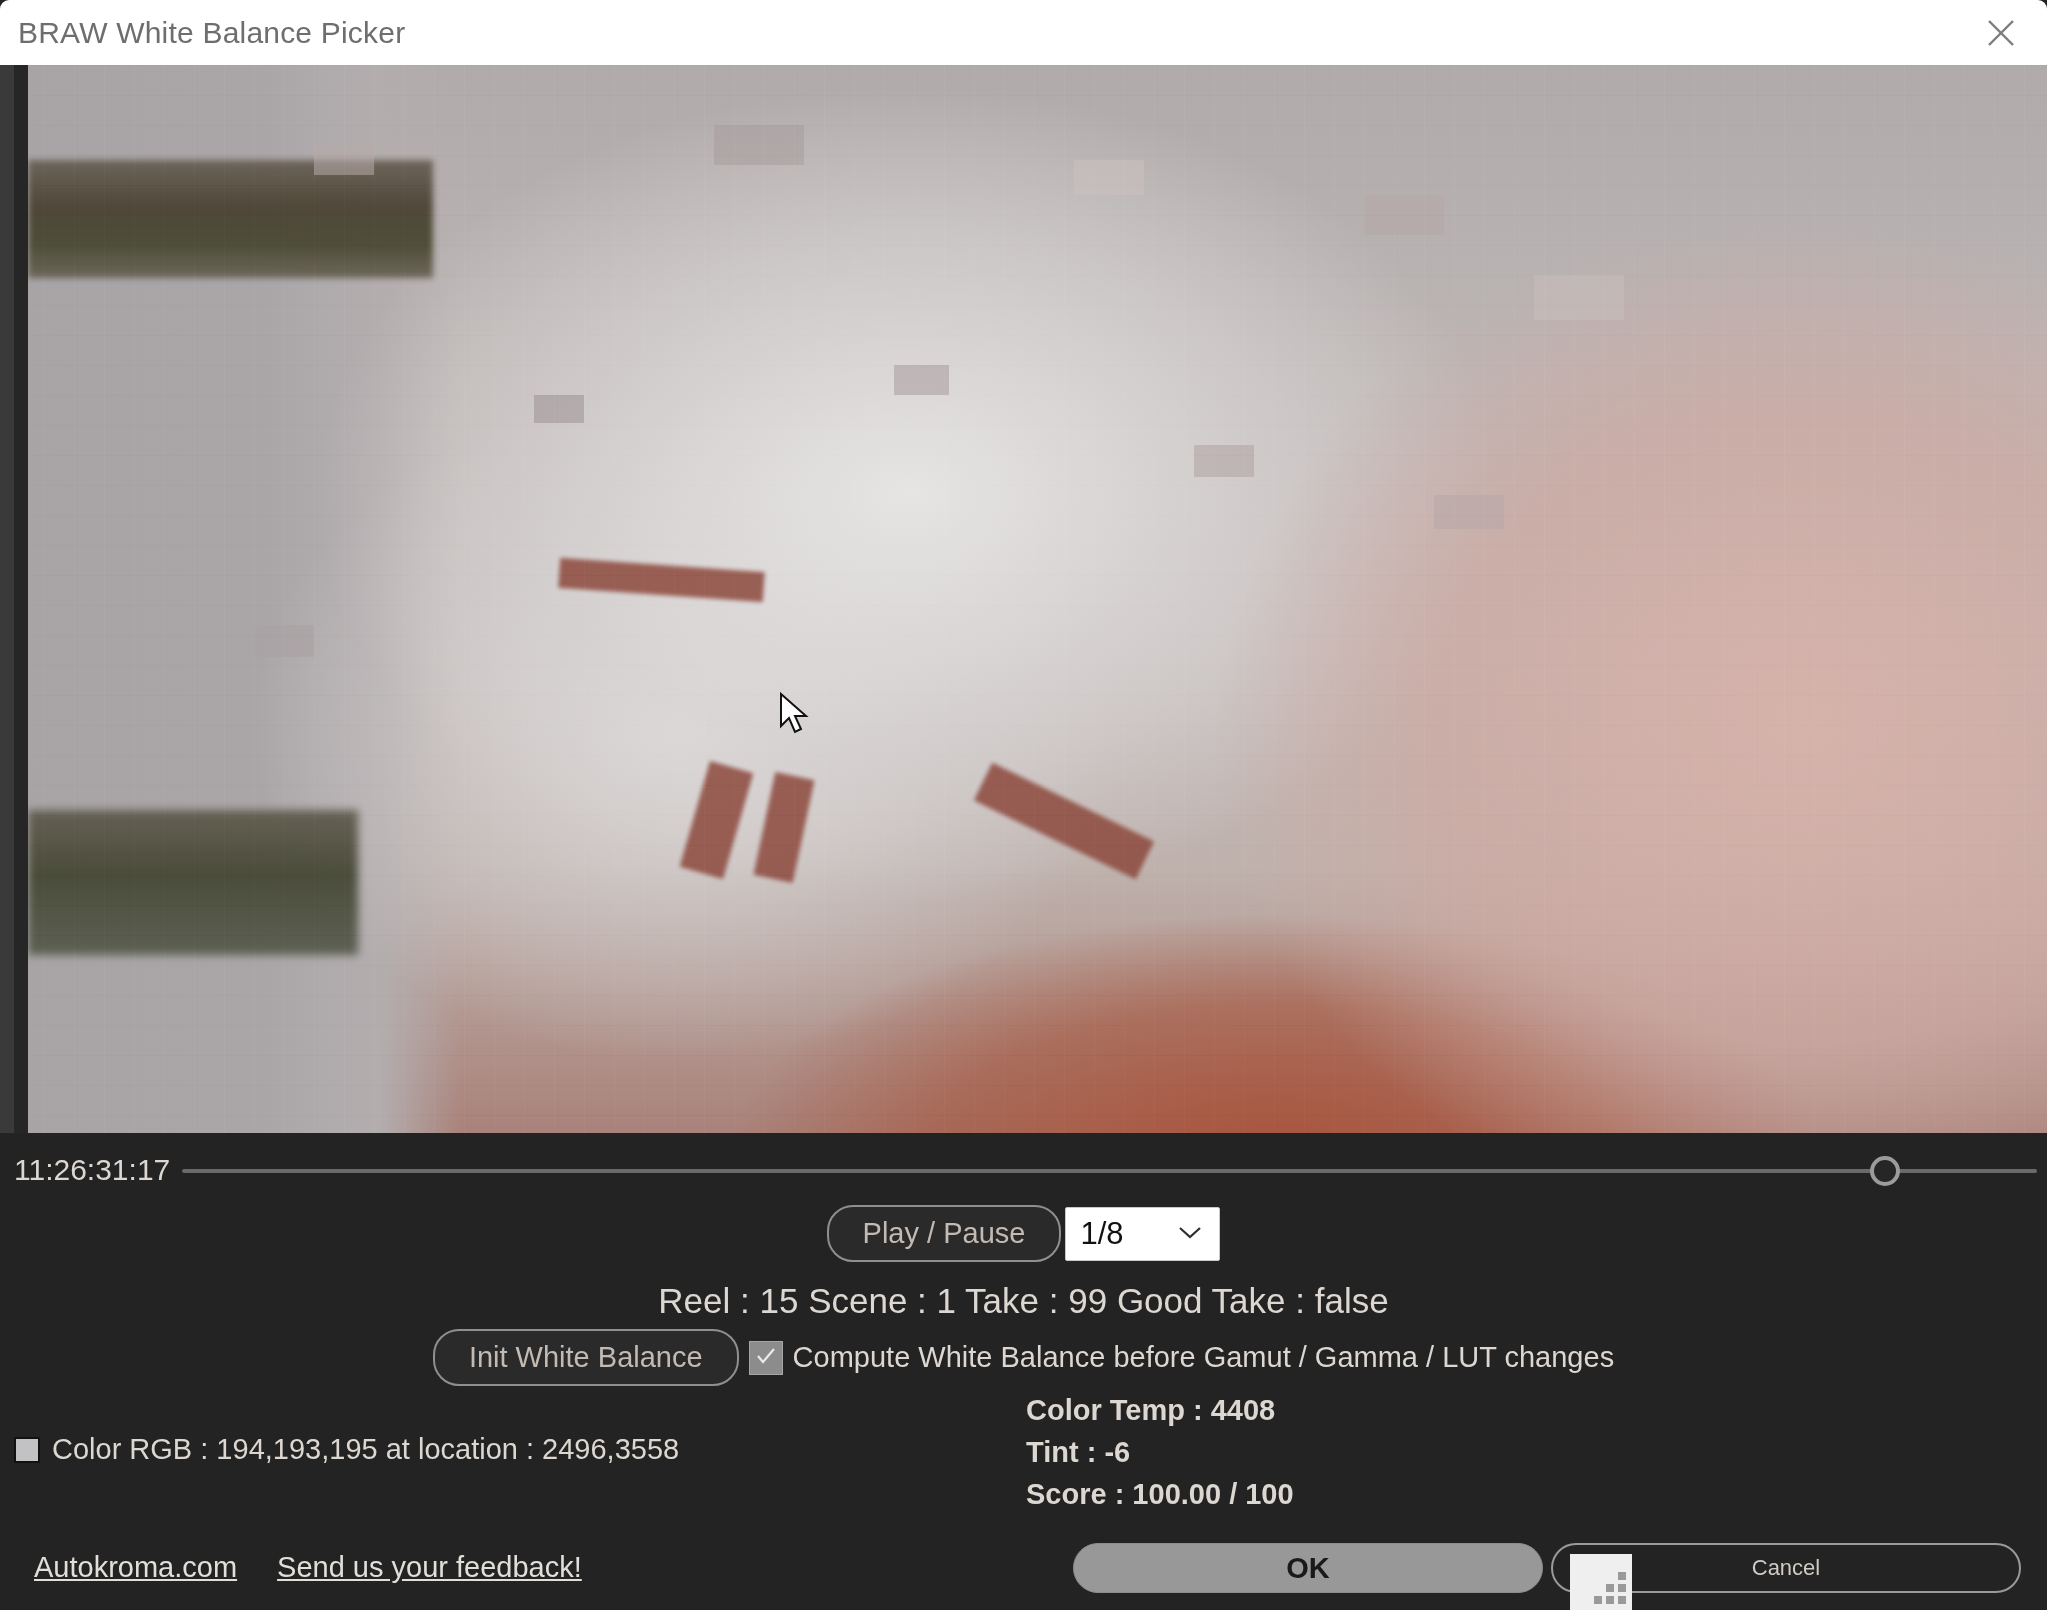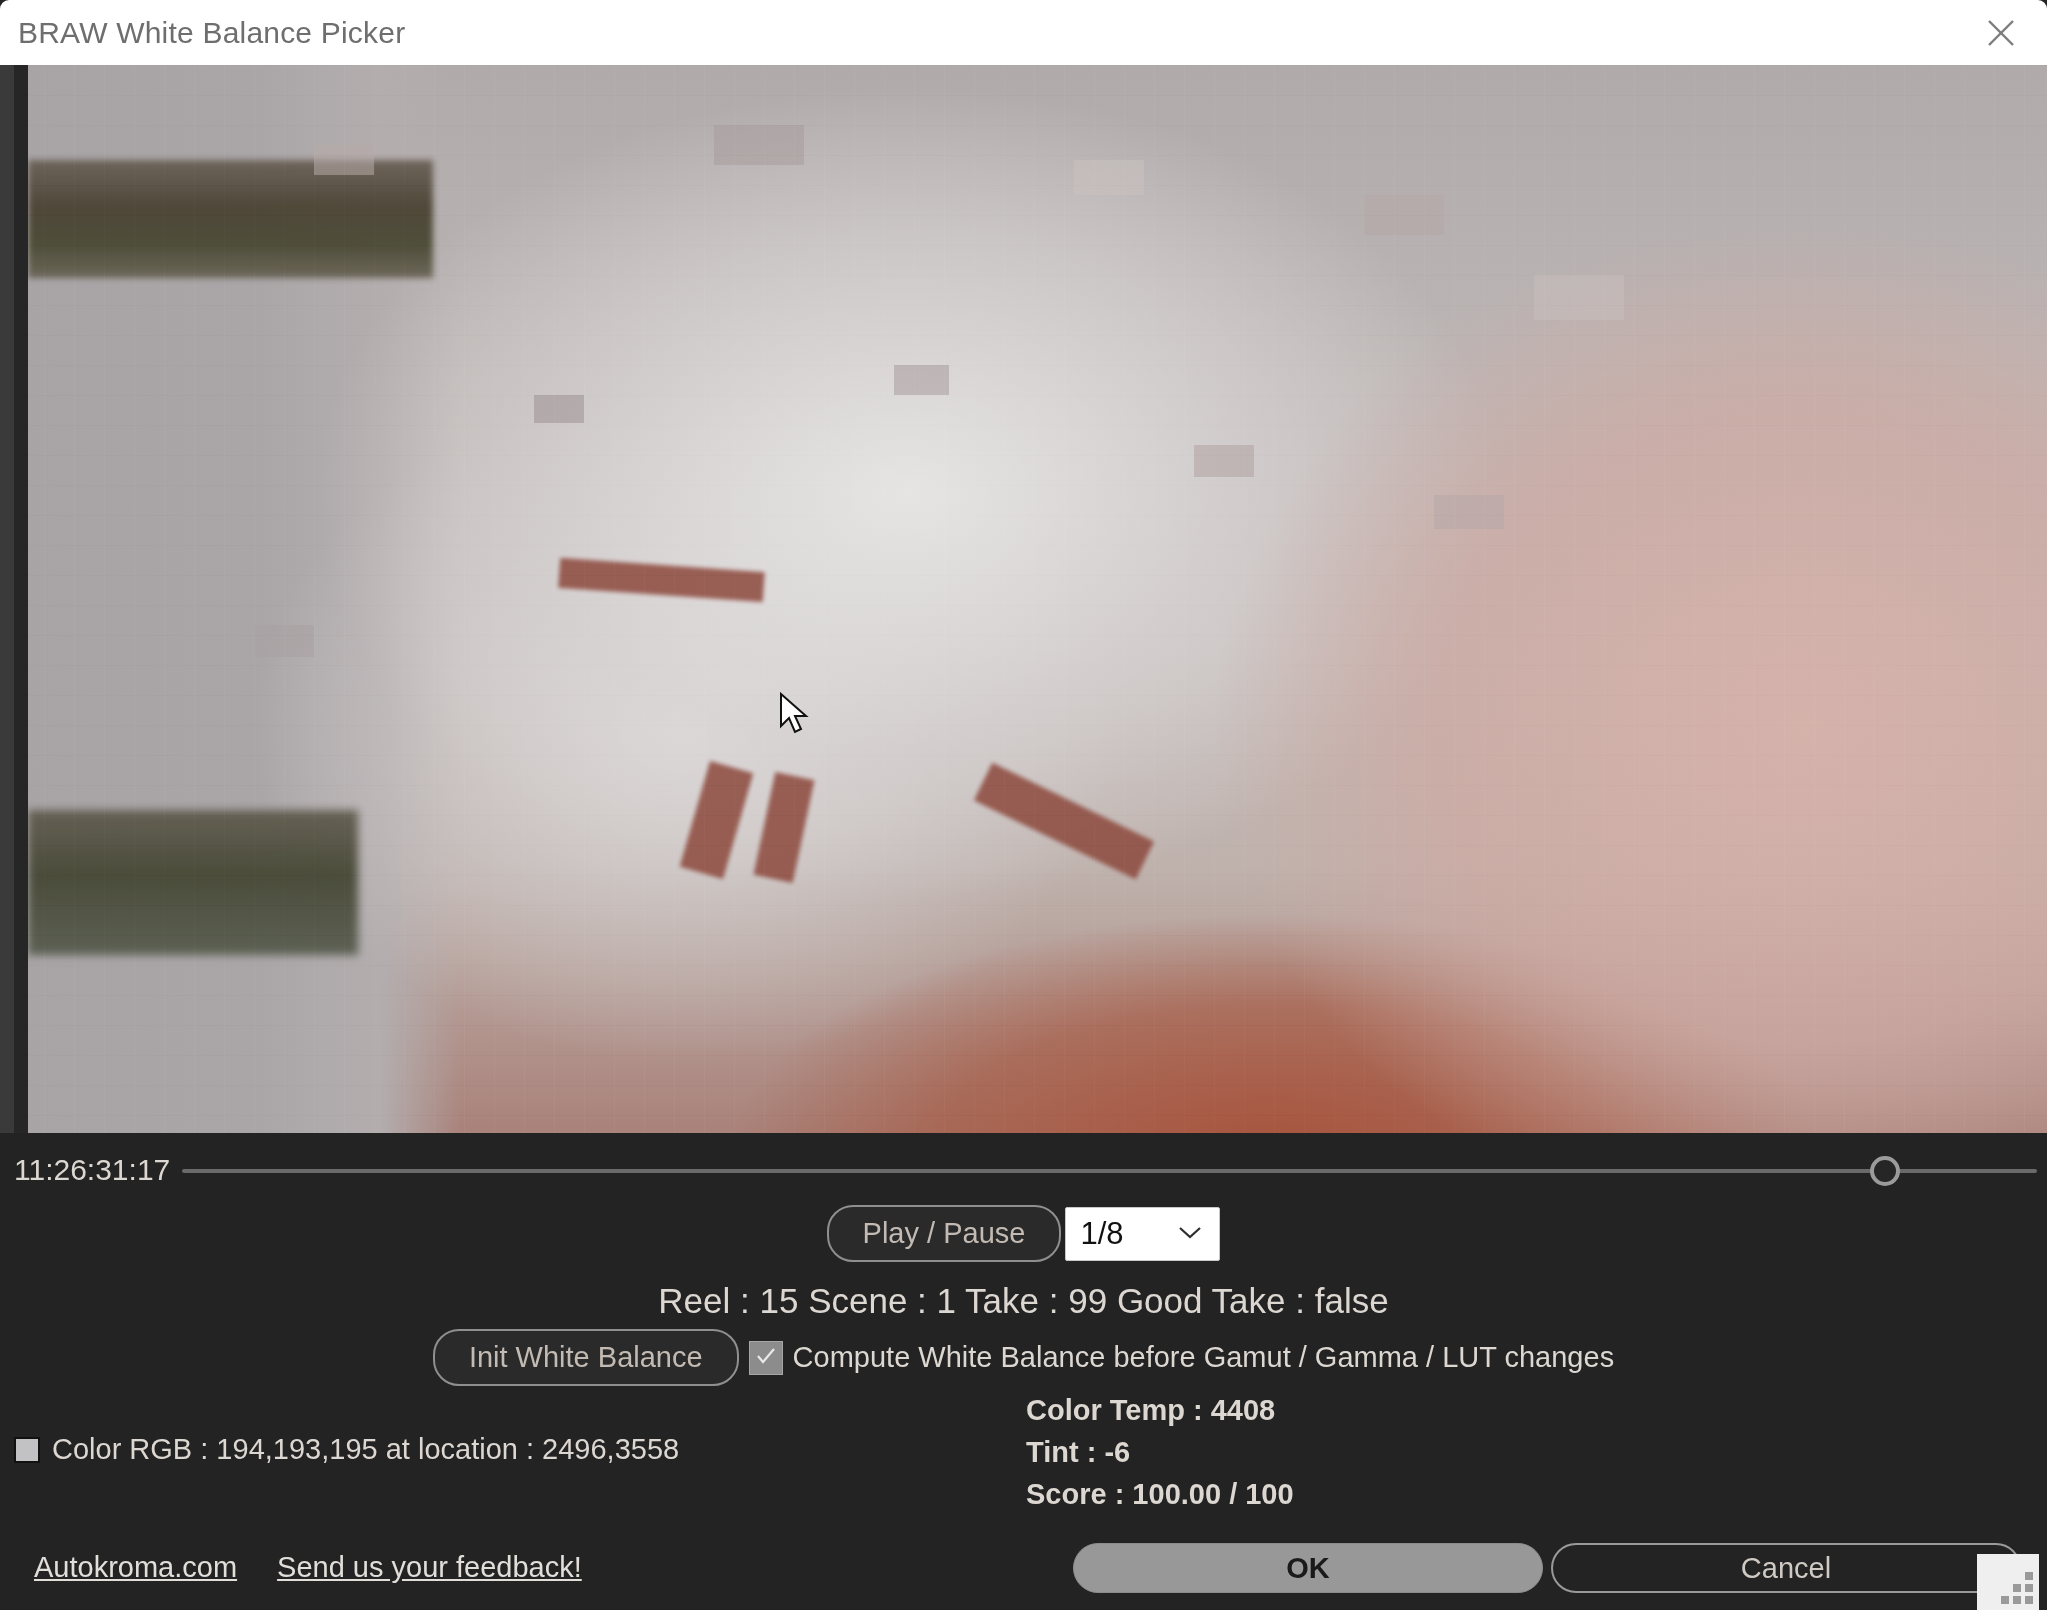--- a/index.html
+++ b/index.html
@@ -292,21 +292,21 @@
     left: 1026px; top: 256px;
     color: #ddd7d2;
     font-size: 29px;
     line-height: 42px;
   }
   .temp-block div { white-space: nowrap; font-weight: bold; }
 
   .footer {
     position: absolute;
     left: 0; top: 404px;
-    width: 2039px; height: 73px;
+    width: 1632px; height: 73px;
   }
   .links {
     position: absolute;
     left: 34px; top: 14px;
     display: flex;
     gap: 40px;
     align-items: center;
   }
   .link {
     font-size: 29px;
@@ -329,21 +329,21 @@
     font-family: "Liberation Sans", sans-serif;
   }
   .btn-cancel {
     position: absolute;
     left: 1551px; top: 6px;
     width: 470px; height: 50px;
     background: #232323;
     border: 2px solid #9a9a9a;
     border-radius: 25px;
     color: #cfcac4;
-    font-size: 29px;
+    font-size: 22px;
     cursor: pointer;
     font-family: "Liberation Sans", sans-serif;
   }
   .resize-grip {
     position: absolute;
     right: 0; bottom: 0;
     width: 62px; height: 56px;
     background: #efefef;
     cursor: nwse-resize;
   }

